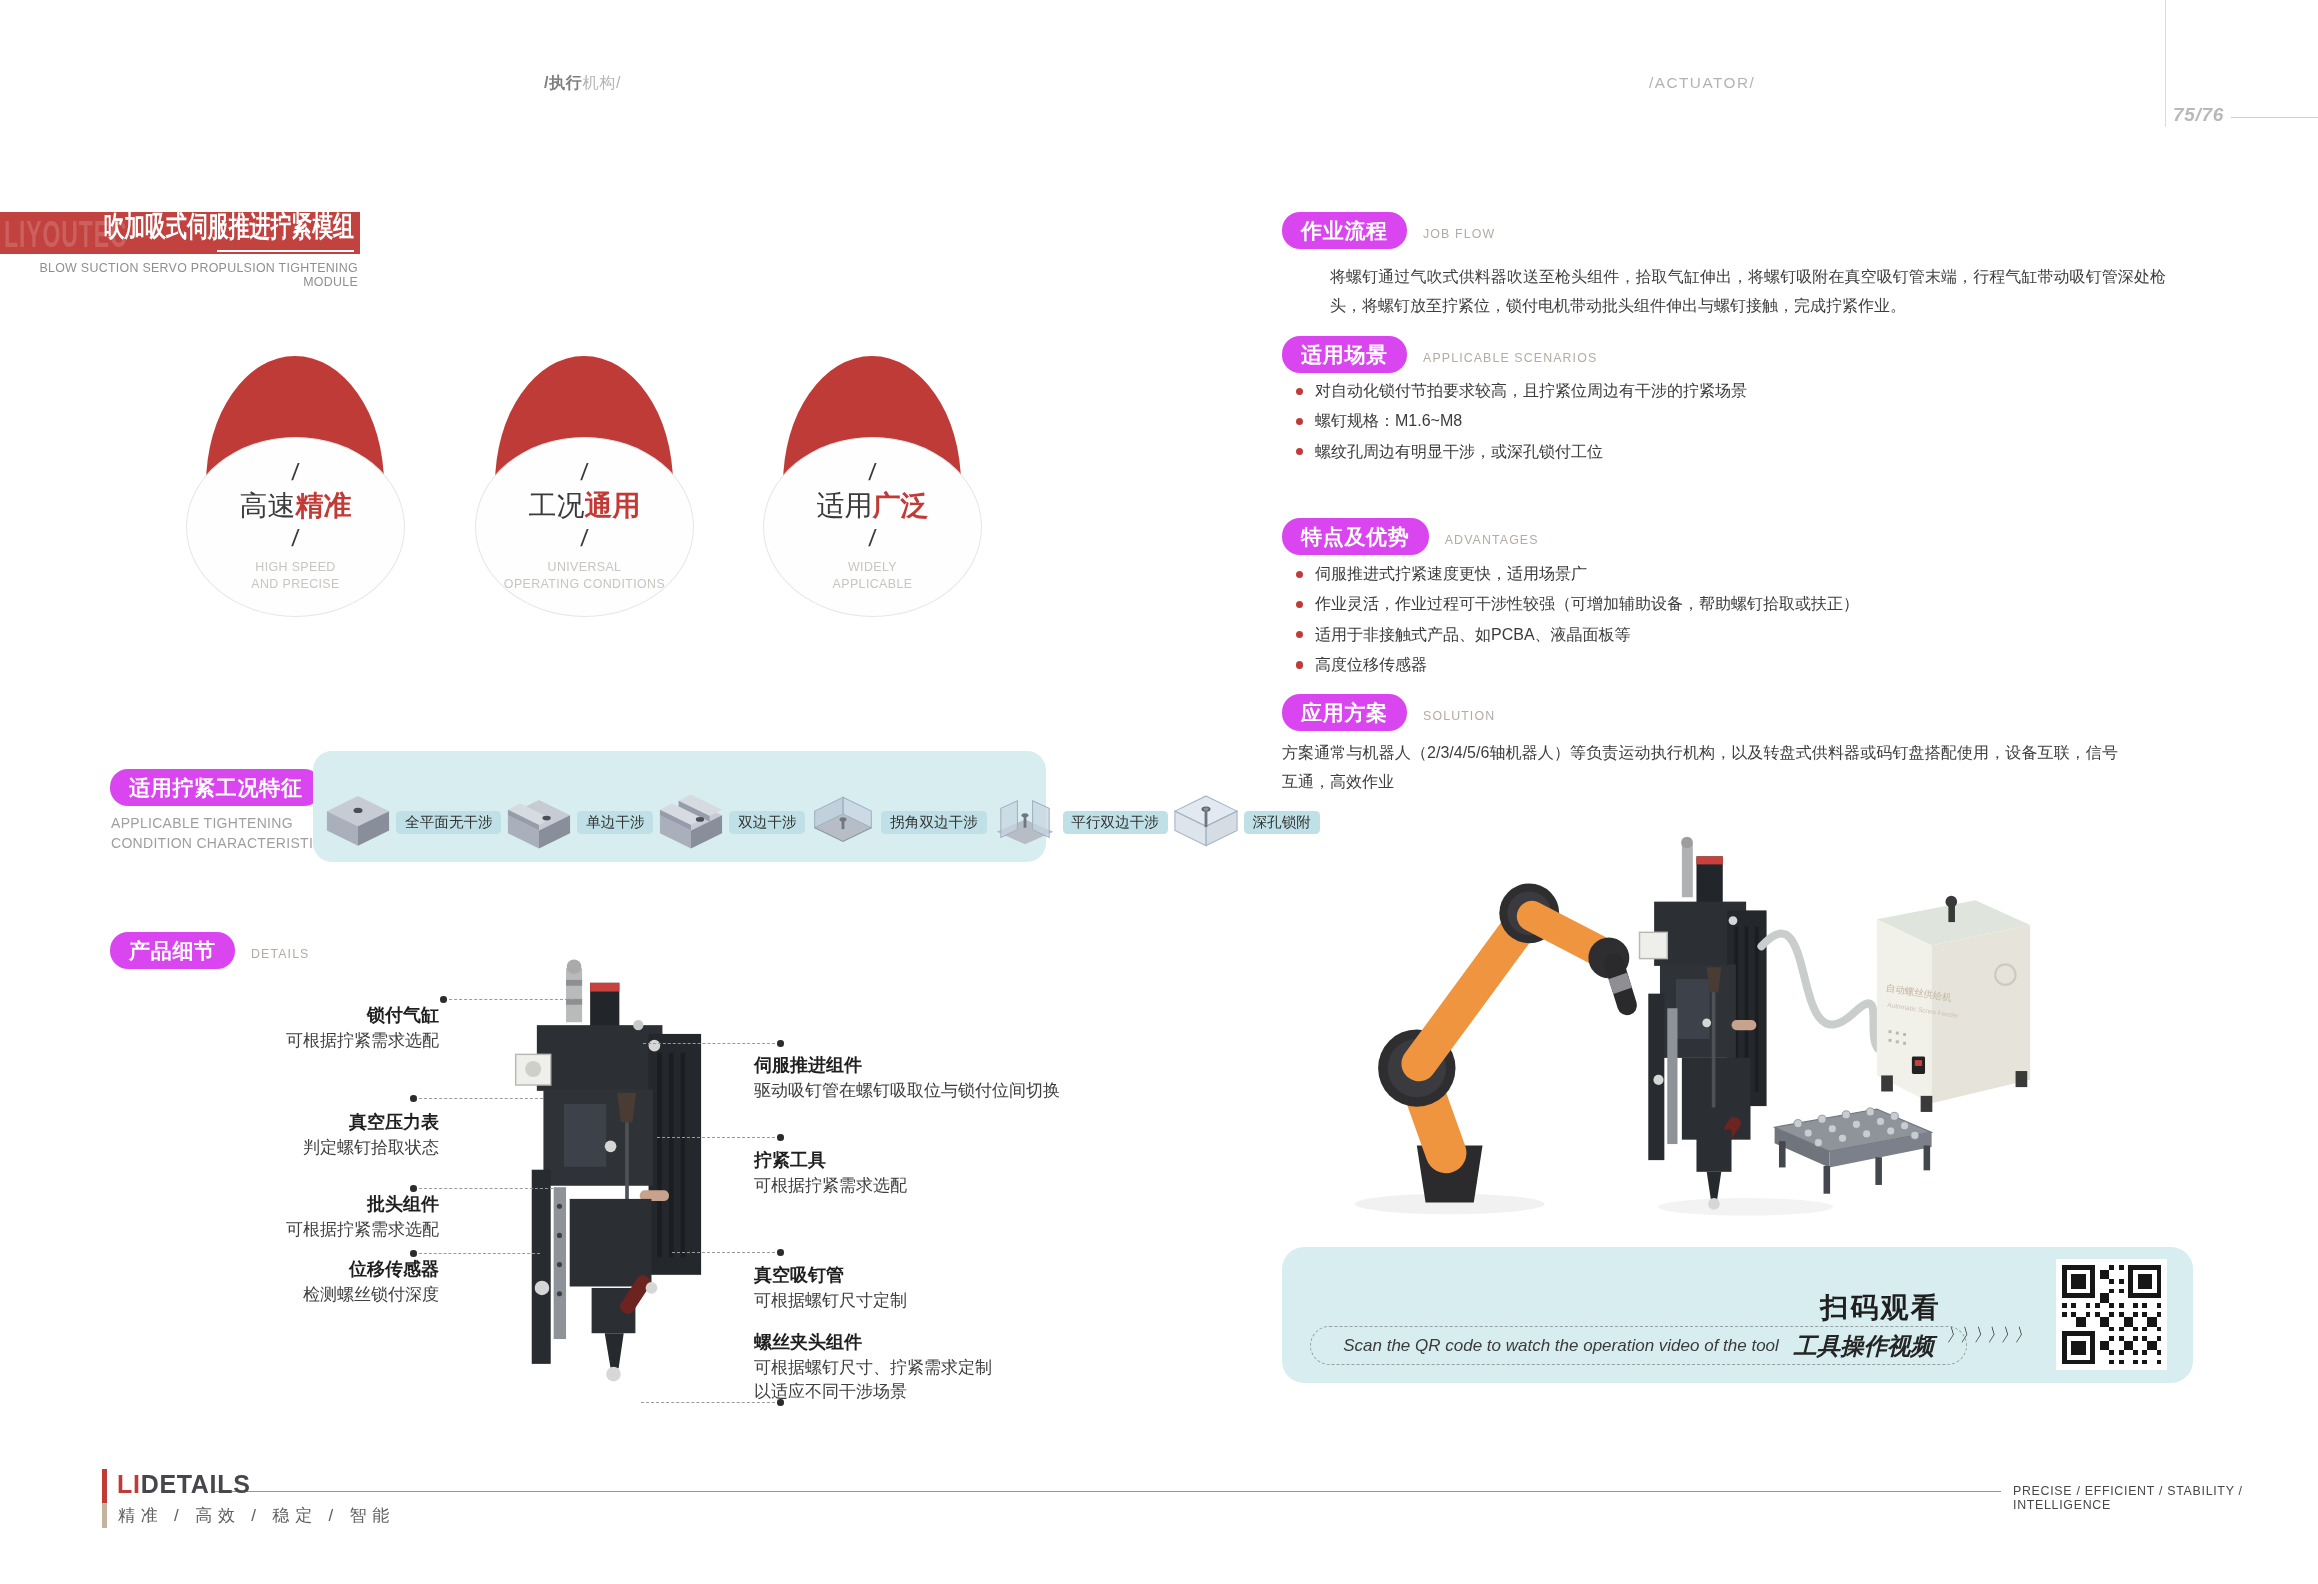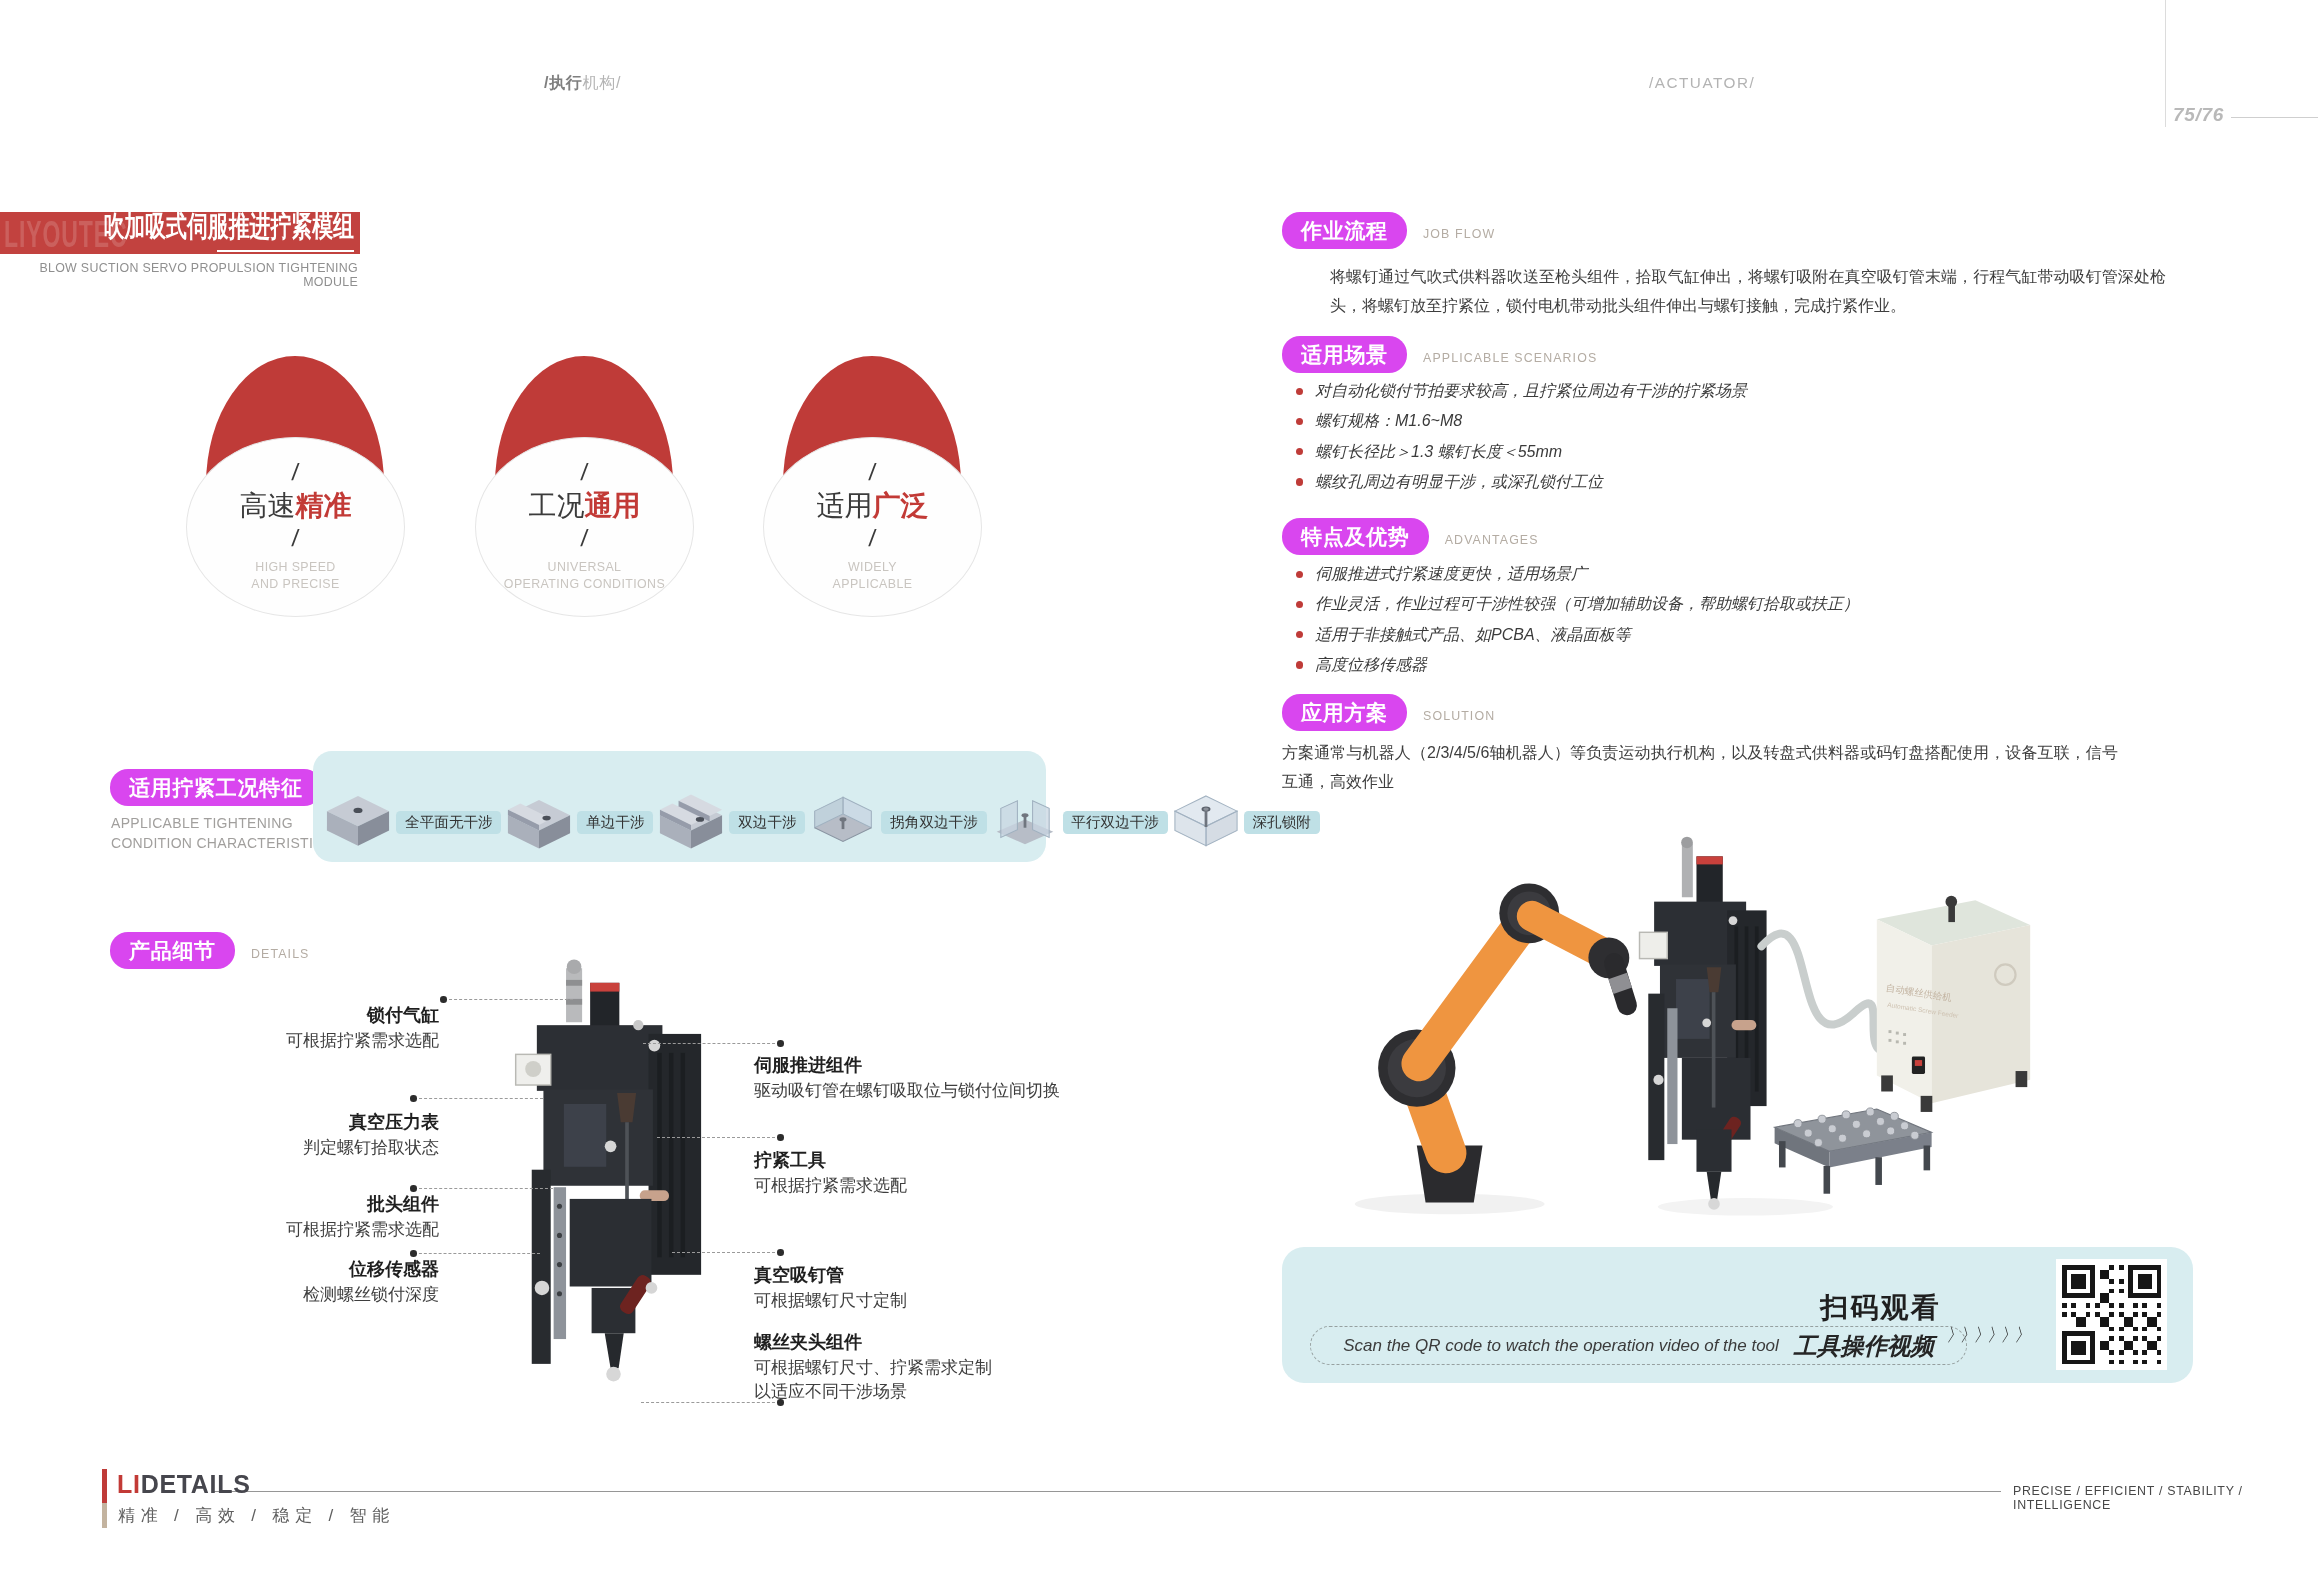--- a/index.html
+++ b/index.html
@@ -53,21 +53,21 @@
   .co-t{font-size:18px;font-weight:800;color:#1f1f1f;line-height:1;}
   .co-d{font-size:17px;color:#3e3e3e;line-height:1.35;margin-top:5.8px;}
   .co-left{text-align:right;}
   .dash{position:absolute;height:0;border-top:1.5px dashed #9a9a9a;}
   .dash.dl::before{content:'';position:absolute;left:-3.7px;top:-3.7px;width:6.6px;height:6.6px;border-radius:50%;background:#2c2c2c;}
   .dash.dr::after{content:'';position:absolute;right:-3.7px;top:-3.7px;width:6.6px;height:6.6px;border-radius:50%;background:#2c2c2c;}
 
   
   .sec-body{width:836px;font-size:16px;line-height:1.8;color:#3e3e3e;text-align:justify;}
   ul.blt{list-style:none;margin:0;padding:0;}
-  ul.blt li{position:relative;padding-left:19px;font-size:16px;color:#3b3b3b;margin-bottom:9.5px;line-height:1.3;font-style:italic;}
+  ul.blt li{position:relative;padding-left:19px;font-size:16px;color:#3b3b3b;margin-bottom:9.5px;line-height:1.3;}
   ul.blt li::before{content:'';position:absolute;left:0;top:6.6px;width:7.3px;height:7.3px;border-radius:50%;background:#bf3b38;}
 
   
   .qr-panel{left:1282px;top:1247px;width:911px;height:136px;border-radius:22px;background:#d8edf0;}
   .qr-head{position:absolute;right:252px;top:42px;font-size:28px;font-weight:700;color:#1f1f1f;letter-spacing:2.2px;}
   .qr-chev{position:absolute;right:164px;top:76px;font-size:18px;color:#2a2a2a;letter-spacing:-4.4px;transform:skewX(-10deg);}
   .qr-capsule{position:absolute;left:28px;top:79px;width:657px;height:39px;border:1.5px dashed #96a0a0;border-radius:20.4px;
     display:flex;align-items:center;justify-content:center;gap:14.6px;box-sizing:border-box;font-style:italic;}
   .qr-en{font-size:17px;color:#3b3b3b;}
   .qr-zh{font-size:23.4px;font-weight:600;color:#252525;}
@@ -298,21 +298,20 @@
   </div>
   <div class="abs sec-body" style="left:1330px;top:263px;">将螺钉通过气吹式供料器吹送至枪头组件，拾取气缸伸出，将螺钉吸附在真空吸钉管末端，行程气缸带动吸钉管深处枪头，将螺钉放至拧紧位，锁付电机带动批头组件伸出与螺钉接触，完成拧紧作业。</div>
 
   <div class="abs" style="left:1282px;top:336px;">
     <span class="pillbadge">适用场景</span>
     <span class="badge-en">APPLICABLE SCENARIOS</span>
   </div>
   <ul class="blt abs" style="left:1296px;top:381px;width:818px;">
     <li>对自动化锁付节拍要求较高，且拧紧位周边有干涉的拧紧场景</li>
     <li>螺钉规格：M1.6~M8</li>
-    <li>螺钉长径比＞1.3  螺钉长度＜55mm</li>
     <li>螺纹孔周边有明显干涉，或深孔锁付工位</li>
   </ul>
 
   <div class="abs" style="left:1282px;top:518px;">
     <span class="pillbadge">特点及优势</span>
     <span class="badge-en">ADVANTAGES</span>
   </div>
   <ul class="blt abs" style="left:1296px;top:564px;width:818px;">
     <li>伺服推进式拧紧速度更快，适用场景广</li>
     <li>作业灵活，作业过程可干涉性较强（可增加辅助设备，帮助螺钉拾取或扶正）</li>

